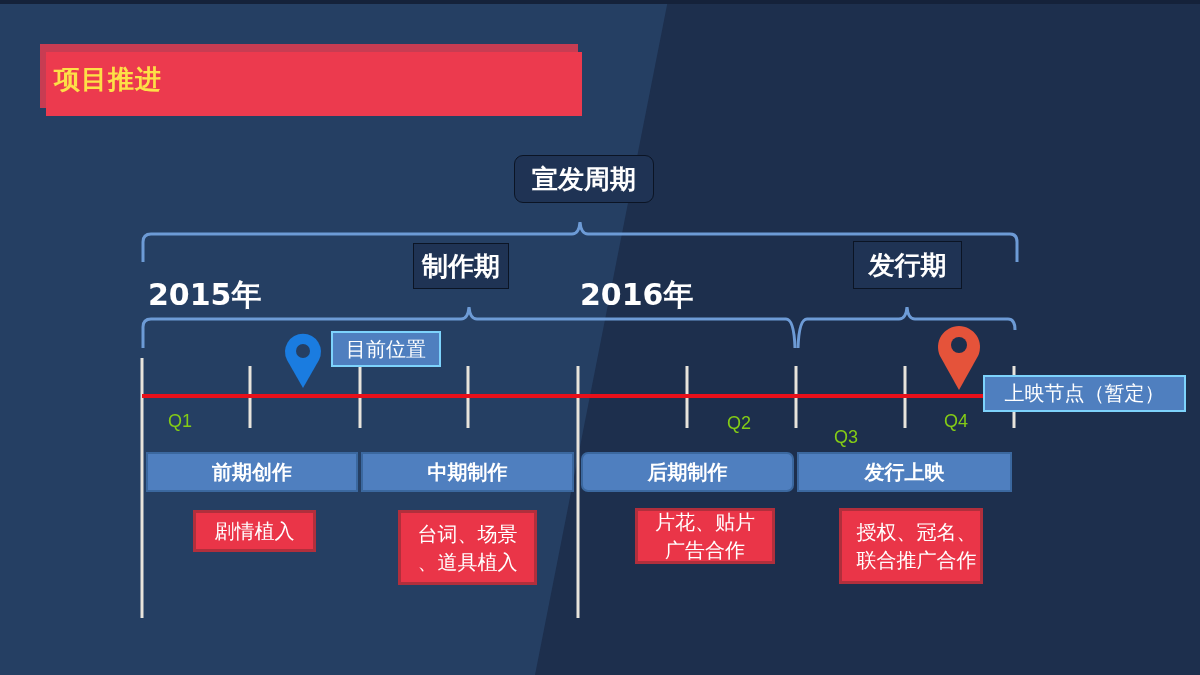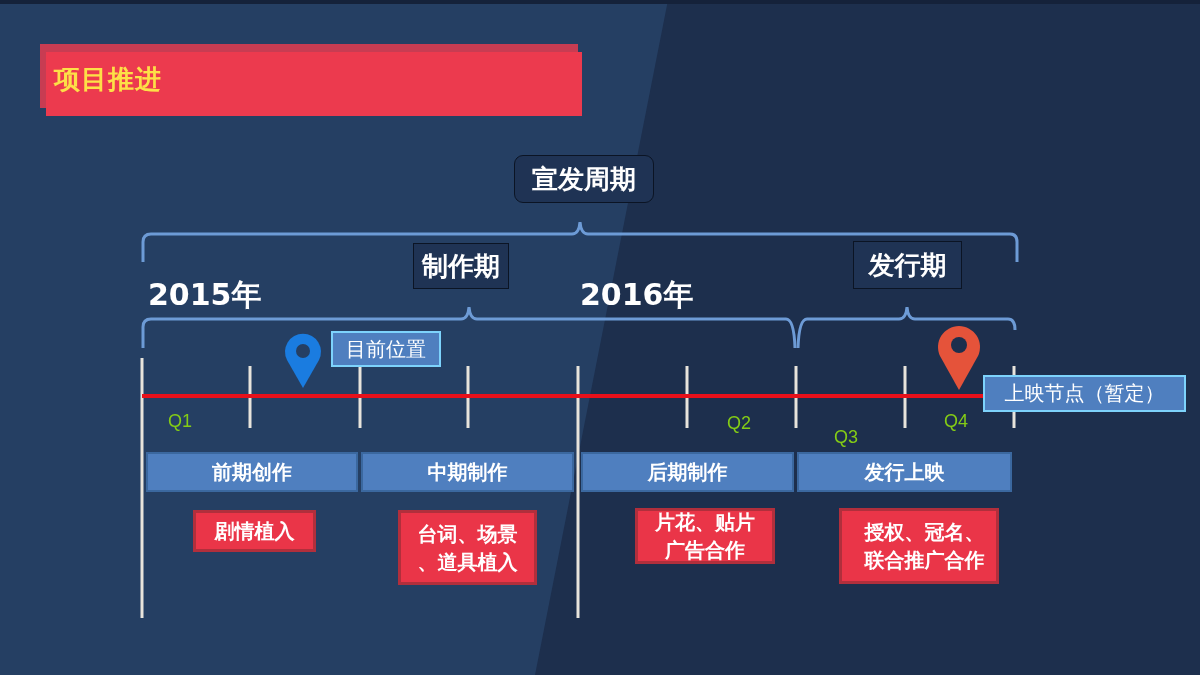--- a/index.html
+++ b/index.html
@@ -8,21 +8,21 @@
   .bg-left{position:absolute;inset:0;background:#253f63;clip-path:polygon(0 0,668px 0,535px 675px,0 675px);}
   .topbar{position:absolute;left:0;top:0;width:1200px;height:4px;background:#15223a;}
   .title-shadow{position:absolute;left:40px;top:44px;width:538px;height:64px;background:#c83c52;}
   .title-box{position:absolute;left:46px;top:52px;width:536px;height:64px;background:#ec3a4e;}
   .title-text{position:absolute;left:54px;top:62px;font-size:26px;font-weight:bold;color:#fde047;letter-spacing:1px;}
   .label-box{position:absolute;border:1px solid #0b1424;background:#1f3354;color:#fff;font-weight:bold;font-size:26px;display:flex;align-items:center;justify-content:center;box-sizing:border-box;}
   .year{position:absolute;color:#fff;font-weight:bold;font-size:30px;}
   svg.lines{position:absolute;left:0;top:0;}
   .q{position:absolute;color:#84cc16;font-size:18px;font-family:"Liberation Sans",sans-serif;}
   .phase{position:absolute;top:452px;height:40px;background:#4f7fbf;border:2px solid #3b689f;box-sizing:border-box;color:#fff;font-weight:bold;font-size:20px;display:flex;align-items:center;justify-content:center;}
-  .tag{position:absolute;background:#ea3548;border:3px solid #b12f3c;box-sizing:border-box;color:#fff;font-weight:bold;font-size:20px;line-height:28px;text-align:center;display:flex;align-items:center;justify-content:center;white-space:pre-line;}
+  .tag{position:absolute;background:#ea3548;border:3px solid #b12f3c;box-sizing:border-box;color:#fff;font-weight:normal;font-size:20px;line-height:28px;text-align:center;display:flex;align-items:center;justify-content:center;white-space:pre-line;}
   .marker-label{position:absolute;background:#4f7fbf;border:2px solid #7dd3fc;box-sizing:border-box;color:#fff;font-weight:normal;font-size:20px;display:flex;align-items:center;justify-content:center;}
 </style>
 </head>
 <body>
 
 <div class="bg-right"></div>
 <div class="bg-left"></div>
 <div class="topbar"></div>
 
 <div class="title-shadow"></div>
@@ -74,22 +74,22 @@
 <div class="marker-label" style="left:331px;top:331px;width:110px;height:36px;">目前位置</div>
 <div class="marker-label" style="left:983px;top:331px;width:203px;height:37px;margin-top:44px;">上映节点（暂定）</div>
 
 <div class="q" style="left:168px;top:411px;">Q1</div>
 <div class="q" style="left:727px;top:413px;">Q2</div>
 <div class="q" style="left:834px;top:411px;margin-top:16px;">Q3</div>
 <div class="q" style="left:944px;top:411px;">Q4</div>
 
 <div class="phase" style="left:146px;width:212px;">前期创作</div>
 <div class="phase" style="left:361px;width:213px;">中期制作</div>
-<div class="phase" style="left:581px;width:213px;">后期制作</div>
+<div class="phase" style="left:581px;width:213px;border-radius:7px;">后期制作</div>
 <div class="phase" style="left:797px;width:215px;">发行上映</div>
 
 <div class="tag" style="left:193px;top:510px;width:123px;height:42px;">剧情植入</div>
 <div class="tag" style="left:398px;top:510px;width:139px;height:75px;">台词、场景
 、道具植入</div>
 <div class="tag" style="left:635px;top:508px;width:140px;height:56px;">片花、贴片
 广告合作</div>
-<div class="tag" style="left:839px;top:508px;width:160px;height:76px;padding-left:11px;">授权、冠名、
+<div class="tag" style="left:839px;top:508px;width:144px;height:76px;padding-left:11px;">授权、冠名、
 联合推广合作</div>
 
 </body></html>

